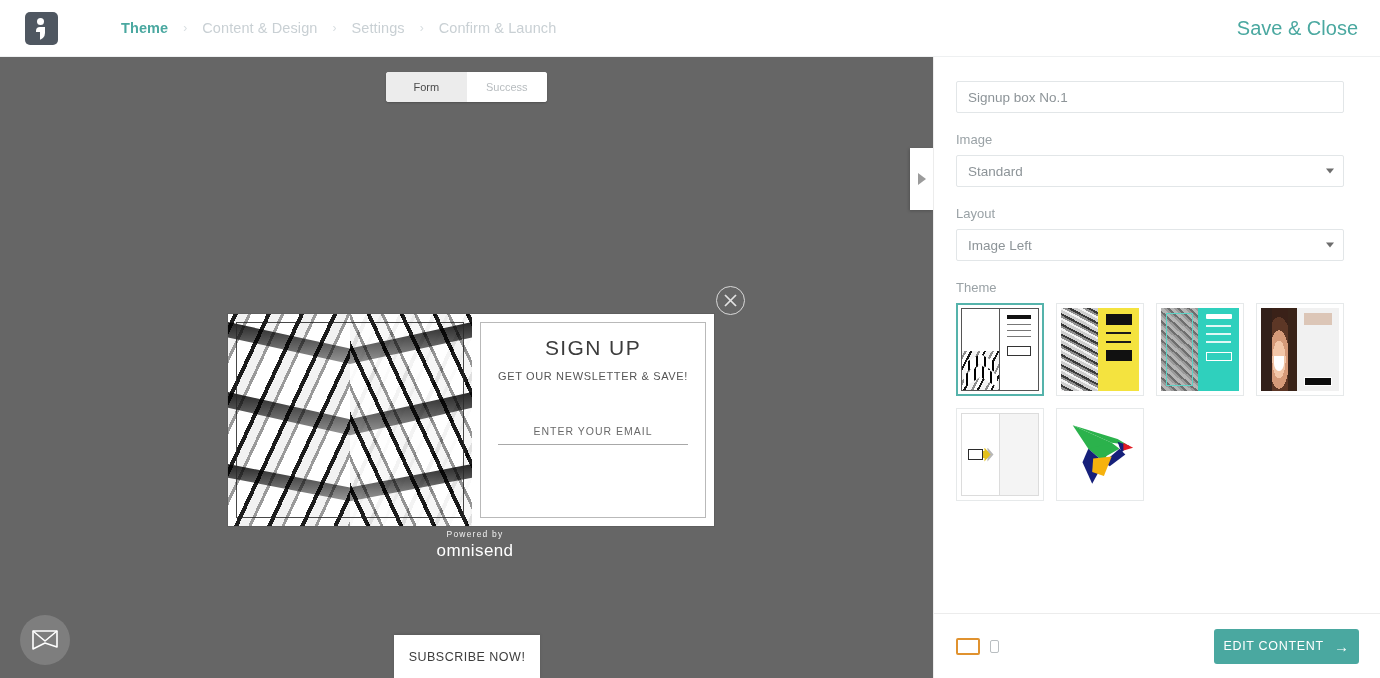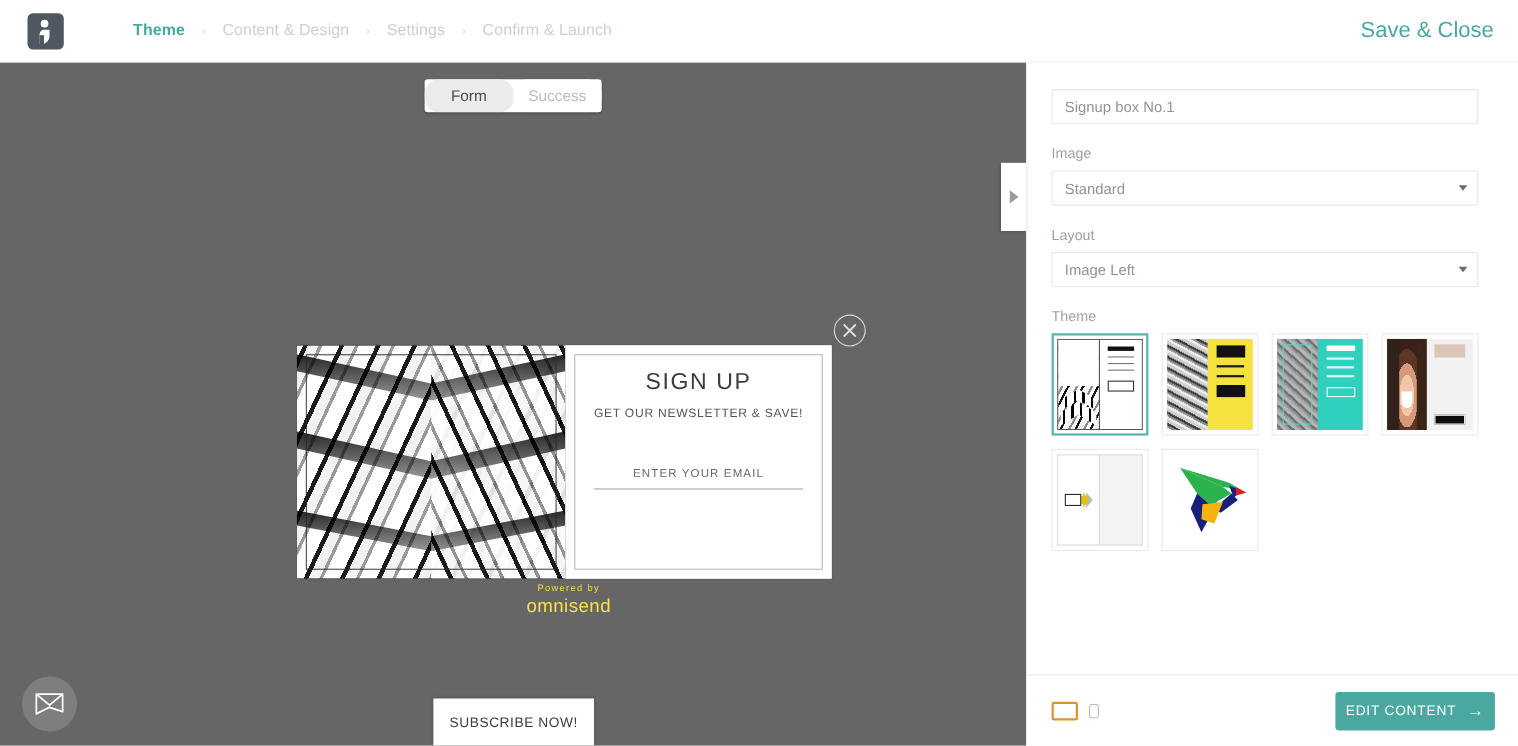--- a/index.html
+++ b/index.html
@@ -64,21 +64,21 @@
   
   .view-tabs {
     position: absolute; top: 15px; left: 386px;
     width: 161px; height: 30px;
     background: #ffffff; border-radius: 3px;
     display: flex; overflow: hidden;
     box-shadow: 0 1px 2px rgba(0,0,0,.22);
   }
   .view-tab {
     flex: 1; display: flex; align-items: center; justify-content: center;
-    font-size: 14px; cursor: pointer; height: 100%; border-radius: 13px;
+    font-size: 11px; cursor: pointer; height: 100%;
   }
   .view-tab.active { background: #ececec; color: #4a4a4a; }
   .view-tab.inactive { background: #ffffff; color: #b7bcbf; }
 
   
   .panel-handle {
     position: absolute; top: 91px; right: 0;
     width: 23px; height: 62px;
     background: #ffffff;
     box-shadow: -1px 1px 3px rgba(0,0,0,.2);
@@ -88,21 +88,21 @@
   .panel-handle .tri {
     width: 0; height: 0;
     border-top: 6px solid transparent;
     border-bottom: 6px solid transparent;
     border-left: 8px solid #9b9b9b;
   }
 
   
   .popup-wrap {
     position: absolute; left: 228px; top: 200px;
-    width: 402px; height: 302px; margin-left: 42px;
+    width: 402px; height: 302px;
   }
   .popup {
     position: absolute; left: 0; top: 57px;
     width: 486px; height: 212px;
     background: #ffffff;
     display: flex;
     box-shadow: 0 0 0 1px rgba(0,0,0,.08);
   }
   .popup-img {
     width: 244px; height: 212px; position: relative; overflow: hidden;
@@ -178,21 +178,21 @@
   .popup-close {
     position: absolute; left: 488px; top: 29px;
     width: 29px; height: 29px; border-radius: 50%;
     border: 1.6px solid #d8d8d8;
     display: flex; align-items: center; justify-content: center;
     cursor: pointer;
   }
   .popup-close svg { display: block; }
   .powered {
     position: absolute; left: 187px; top: 272px;
-    width: 120px; text-align: center; color: #fde047;
+    width: 120px; text-align: center; color: #ffffff;
   }
   .powered .pb { font-size: 8.5px; letter-spacing: 1.2px; opacity: .92; }
   .powered .om { font-size: 17px; letter-spacing: .4px; margin-top: 2px; }
 
   
   .chat-widget {
     position: absolute; left: 20px; bottom: 13px;
     width: 50px; height: 50px; border-radius: 50%;
     background: rgba(255,255,255,.16);
     display: flex; align-items: center; justify-content: center;

